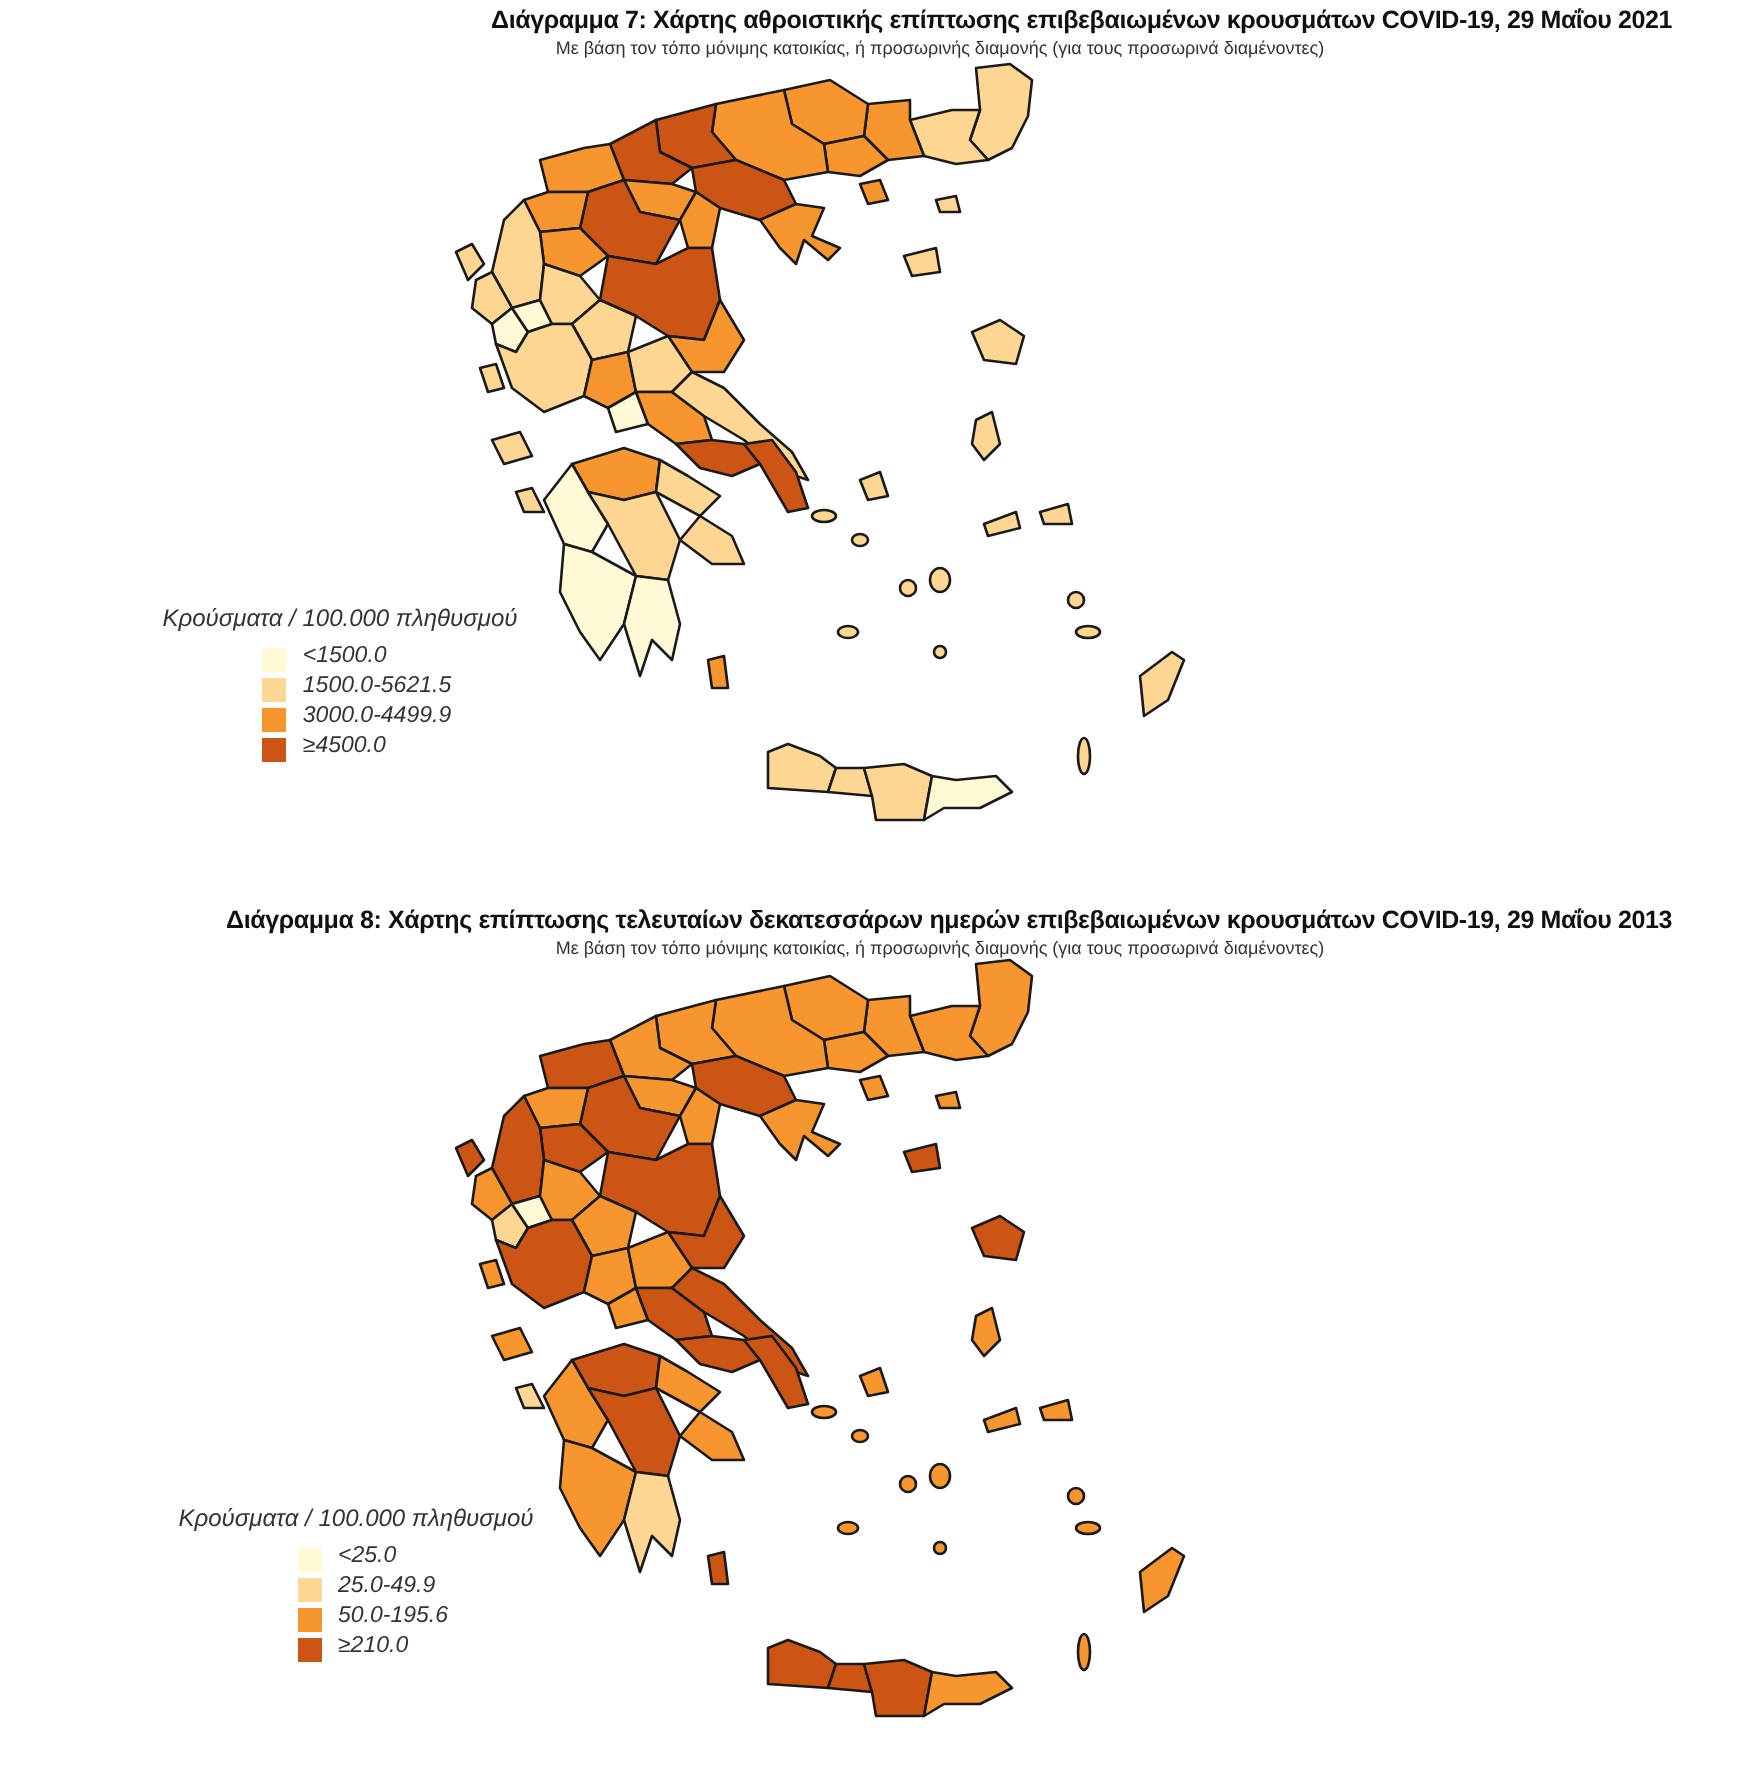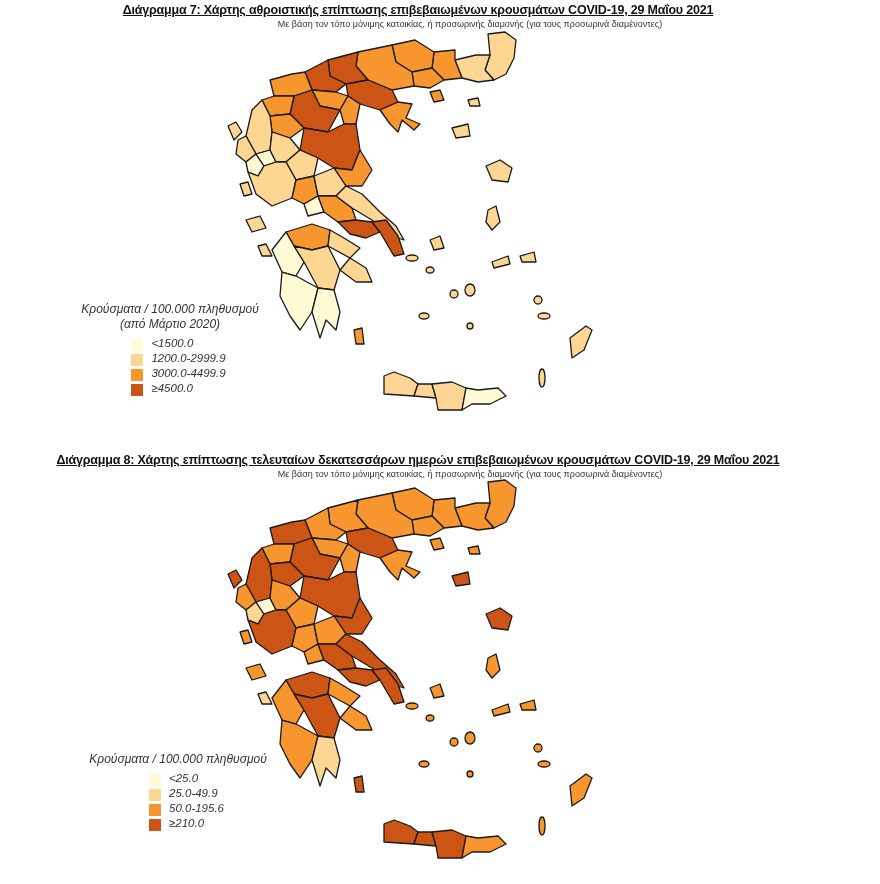--- a/index.html
+++ b/index.html
@@ -1,17 +1,17 @@
 <!DOCTYPE html>
 <html><head>
 <meta charset="utf-8">
 <style>
   html, body { margin:0; padding:0; background:#ffffff; }
   body { width:880px; height:884px; position:relative; overflow:hidden; font-family:"Liberation Sans", "DejaVu Sans", sans-serif; color:#222; }
-  .title { position:absolute; left:0; width:836px; text-align:center; font-weight:bold; font-size:12.5px; letter-spacing:-0.2px; color:#111;text-decoration:underline; }
+  .title { position:absolute; left:0; width:836px; text-align:right; font-weight:bold; font-size:12.5px; letter-spacing:-0.2px; color:#111; }
   .subtitle { position:absolute; left:0; width:880px; text-align:center; font-size:9px; color:#333;padding-left:30px; }
   .legend { position:absolute; width:230px; text-align:center; font-size:12px; color:#333; line-height:15px;font-style:italic; }
   .legend .items { display:inline-block; text-align:left; margin-top:4px; }
   .legend .item { display:flex; align-items:flex-end; height:15px; font-size:11.5px;margin-left:17px; }
   .legend .sw { width:12px; height:12px; margin-right:8px; display:inline-block; }
   svg.map { position:absolute; }
   svg.map path, svg.map polygon, svg.map ellipse { stroke:#1a1a1a; stroke-width:1.3; stroke-linejoin:round; }
 </style>
 </head>
 <body>
@@ -93,42 +93,41 @@
   <path fill="#fdd693" d="M570,338 L586,326 L592,330 L584,350 L572,358 Z"></path>
 
   <path fill="#fdd693" d="M384,376 L394,372 L410,378 L418,384 L414,396 L384,394 Z"></path>
   <path fill="#fdd693" d="M414,396 L418,384 L432,384 L436,398 Z"></path>
   <path fill="#fdd693" d="M432,384 L452,382 L466,388 L462,410 L438,410 L436,398 Z"></path>
   <path fill="#fffad6" d="M466,388 L478,390 L498,388 L506,396 L490,404 L472,404 L462,410 Z"></path>
 </svg>
 
 <div class="legend" style="left:55px; top:302px;">
   <div>Κρούσματα / 100.000 πληθυσμού</div>
-  <div>(από Μάρτιο 2020)</div>
   <div class="items">
     <div class="item">
         <span class="sw" style="background:#fffad6"></span>
         <span>&lt;1500.0</span>
       </div>
     <div class="item">
         <span class="sw" style="background:#fdd693"></span>
-        <span>1200.0-2999.9</span>
+        <span>1500.0-5621.5</span>
       </div>
     <div class="item">
         <span class="sw" style="background:#f7952f"></span>
         <span>3000.0-4499.9</span>
       </div>
     <div class="item">
         <span class="sw" style="background:#cc5414"></span>
         <span>≥4500.0</span>
       </div>
   </div>
 </div>
 
-<div class="title" style="top:453px;">Διάγραμμα 8: Χάρτης επίπτωσης τελευταίων δεκατεσσάρων ημερών επιβεβαιωμένων κρουσμάτων COVID-19, 29 Μαΐου 2021</div>
+<div class="title" style="top:453px;">Διάγραμμα 8: Χάρτης επίπτωσης τελευταίων δεκατεσσάρων ημερών επιβεβαιωμένων κρουσμάτων COVID-19, 29 Μαΐου 2013</div>
 <div class="subtitle" style="top:469px;">Με βάση τον τόπο μόνιμης κατοικίας, ή προσωρινής διαμονής (για τους προσωρινά διαμένοντες)</div>
 
 <svg class="map" style="left:0; top:448px;" width="880" height="436" viewBox="0 0 880 436">
   <path fill="#f7952f" d="M488,34 L505,32 L516,40 L514,58 L506,74 L494,80 L485,70 L490,55 Z"></path>
   <path fill="#f7952f" d="M455,60 L476,55 L490,55 L485,70 L494,80 L478,82 L462,78 Z"></path>
   <path fill="#f7952f" d="M434,52 L455,50 L455,60 L462,78 L444,80 L432,68 Z"></path>
   <path fill="#f7952f" d="M392,45 L415,40 L434,52 L432,68 L412,72 L396,62 Z"></path>
   <path fill="#f7952f" d="M412,72 L432,68 L444,80 L430,88 L414,86 Z"></path>
   <path fill="#f7952f" d="M358,52 L392,45 L396,62 L412,72 L414,86 L392,90 L368,80 L356,66 Z"></path>
   <path fill="#f7952f" d="M328,60 L358,52 L356,66 L368,80 L346,84 L330,76 Z"></path>

